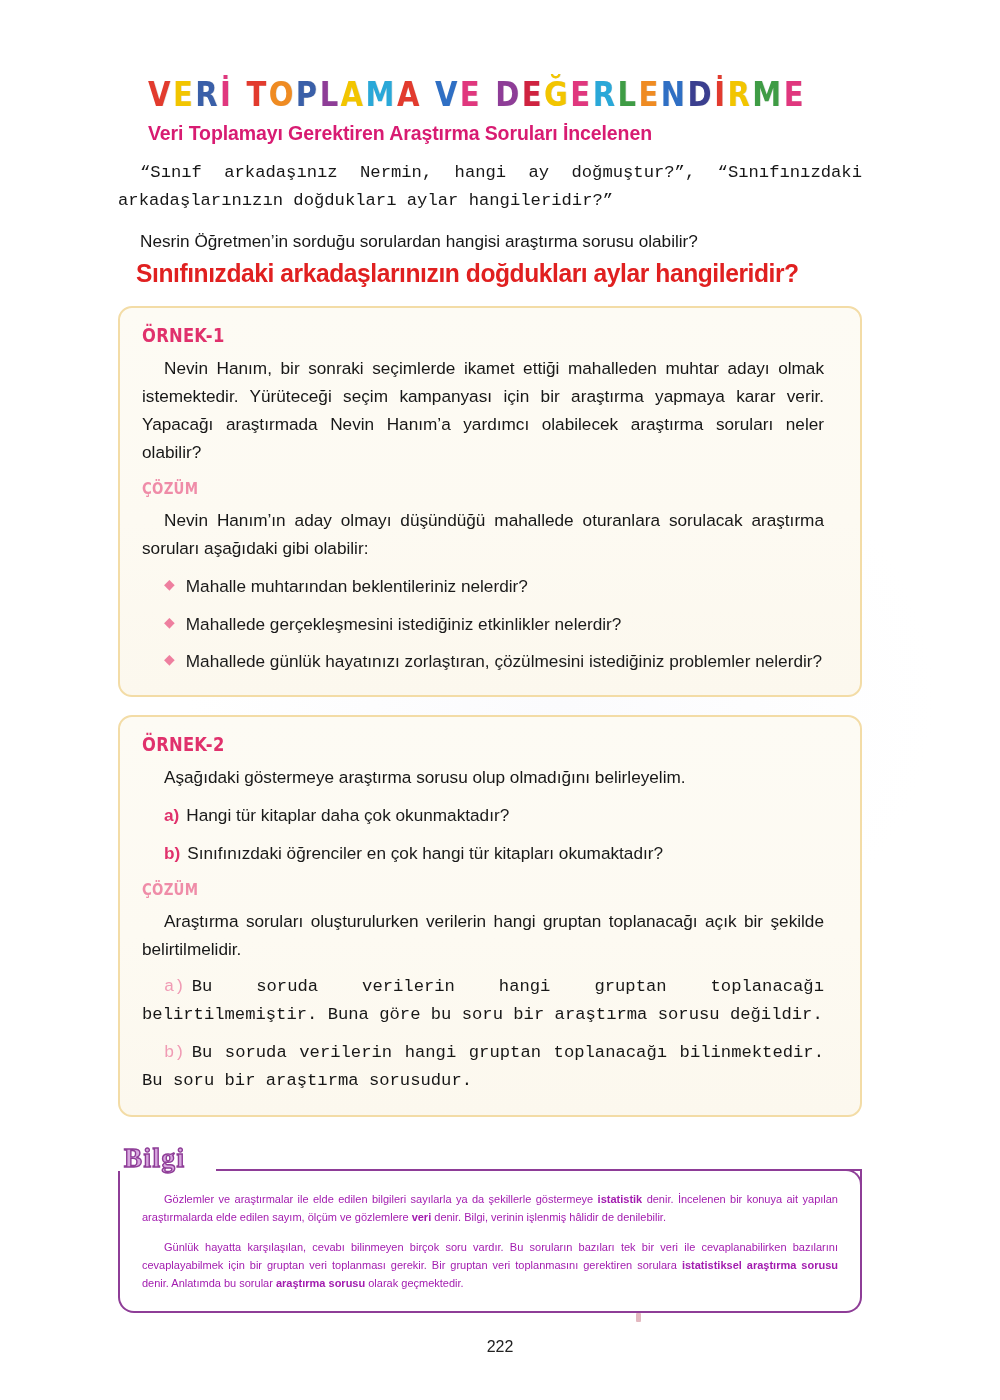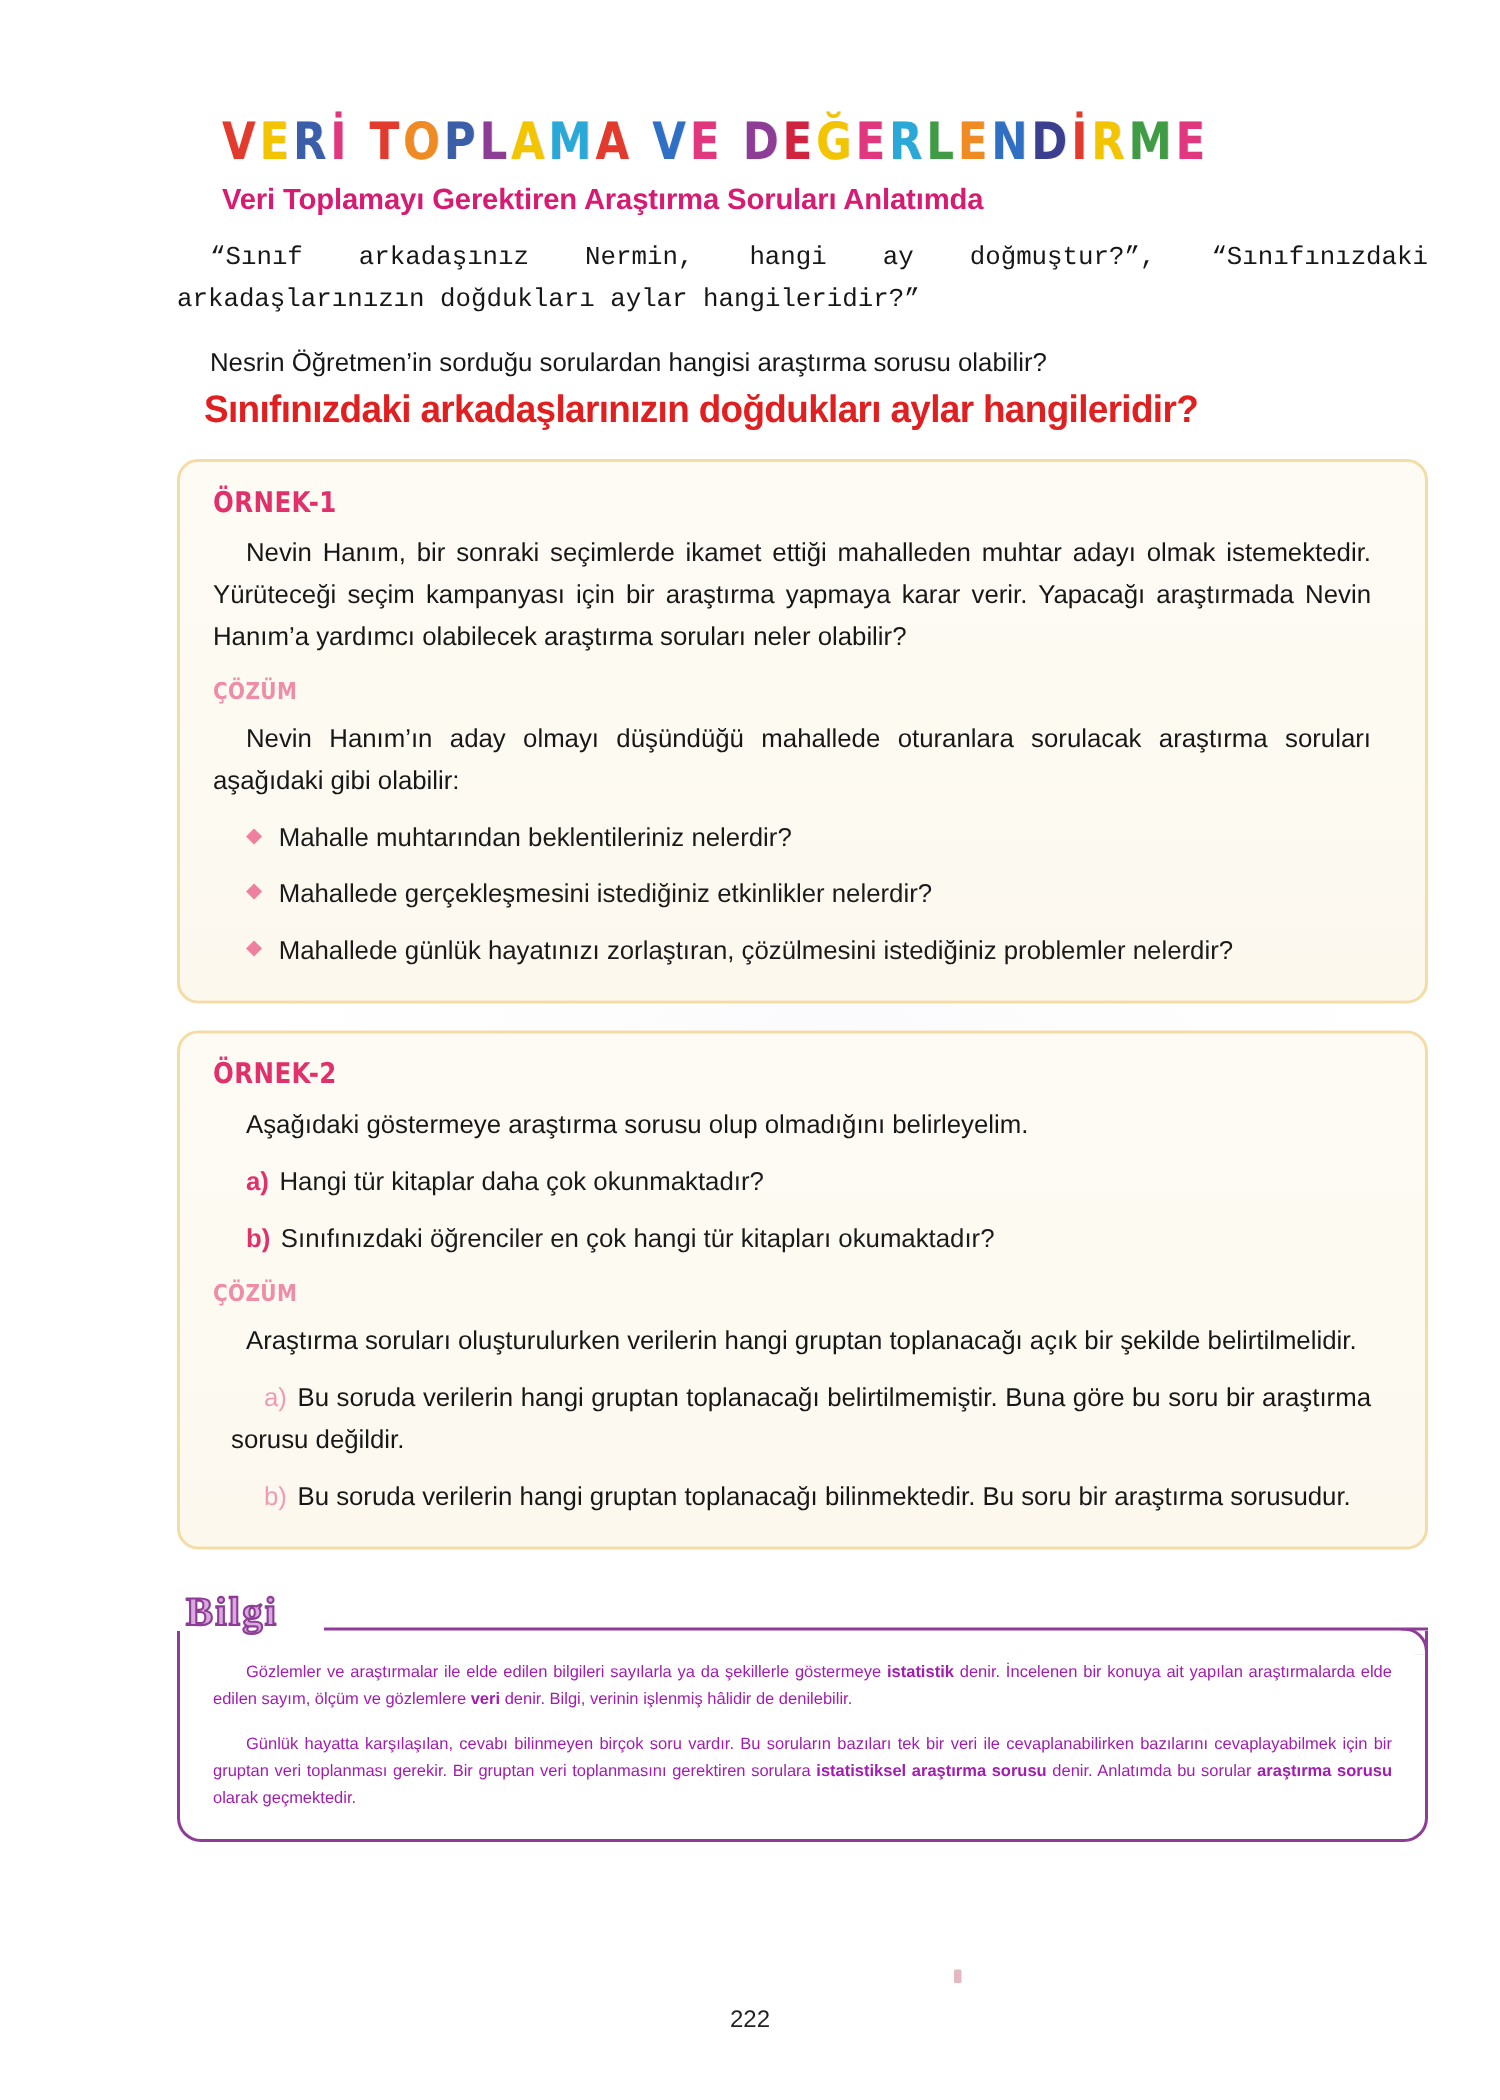--- a/index.html
+++ b/index.html
@@ -21,21 +21,21 @@
     height: 1400px;
     background:
       radial-gradient(ellipse 520px 420px at 560px 700px, #fbfbfd 0%, #ffffff 72%),
       #ffffff;
     box-sizing: border-box;
   }
   .content {
     position: absolute;
     left: 118px;
     top: 80px;
-    width: 834px;
+    width: 744px;
   }
 
   
   .bubble-title {
     font-family: "DejaVu Sans", sans-serif;
     font-weight: bold;
     font-size: 29px;
     letter-spacing: 2.5px;
     line-height: 1;
     margin-left: 30px;
@@ -161,22 +161,23 @@
     display: flex;
     align-items: flex-start;
     margin: 12px 0 0 22px;
     font-size: 17.2px;
     line-height: 1.5;
   }
   .ab-para {
     font-size: 17.2px;
     line-height: 1.63;
     text-align: justify;
-    margin: 10px 0 0 12px;
+    margin: 10px 0 0 0;
     color: #171717;
+    font-family: Liberation Mono, monospace;
   }
   .ab-para .ind { display:inline-block; width: 22px; }
 
   
   .bilgi-wrap {
     margin-top: 28px;
     position: relative;
     padding-top: 26px;
   }
   .bilgi-frame {
@@ -262,21 +263,21 @@
 </style>
 </head>
 <body>
 
 <div class="page">
 
   <div class="content">
 
     <div class="bubble-title" id="bubbleTitle"><span class="ch" style="color: rgb(226, 59, 46);">V</span><span class="ch" style="color: rgb(242, 197, 0);">E</span><span class="ch" style="color: rgb(58, 95, 168);">R</span><span class="ch" style="color: rgb(224, 55, 126);">İ</span><span class="sp"></span><span class="ch" style="color: rgb(226, 59, 46);">T</span><span class="ch" style="color: rgb(239, 139, 34);">O</span><span class="ch" style="color: rgb(58, 95, 168);">P</span><span class="ch" style="color: rgb(142, 61, 151);">L</span><span class="ch" style="color: rgb(242, 197, 0);">A</span><span class="ch" style="color: rgb(42, 168, 216);">M</span><span class="ch" style="color: rgb(226, 59, 46);">A</span><span class="sp"></span><span class="ch" style="color: rgb(47, 111, 196);">V</span><span class="ch" style="color: rgb(224, 55, 126);">E</span><span class="sp"></span><span class="ch" style="color: rgb(142, 61, 151);">D</span><span class="ch" style="color: rgb(207, 35, 64);">E</span><span class="ch" style="color: rgb(242, 197, 0);">Ğ</span><span class="ch" style="color: rgb(224, 55, 126);">E</span><span class="ch" style="color: rgb(42, 168, 216);">R</span><span class="ch" style="color: rgb(63, 156, 69);">L</span><span class="ch" style="color: rgb(239, 139, 34);">E</span><span class="ch" style="color: rgb(47, 111, 196);">N</span><span class="ch" style="color: rgb(59, 63, 143);">D</span><span class="ch" style="color: rgb(226, 59, 46);">İ</span><span class="ch" style="color: rgb(242, 197, 0);">R</span><span class="ch" style="color: rgb(63, 156, 69);">M</span><span class="ch" style="color: rgb(224, 55, 126);">E</span></div>
 
-    <div class="subtitle">Veri Toplamayı Gerektiren Araştırma Soruları Anlatımda</div>
+    <div class="subtitle">Veri Toplamayı Gerektiren Araştırma Soruları İncelenen</div>
 
     <p class="intro-p indent">“Sınıf arkadaşınız Nermin, hangi ay doğmuştur?”, “Sınıfınızdaki arkadaşlarınızın doğdukları aylar hangileridir?”</p>
     <p class="intro-q">Nesrin Öğretmen’in sorduğu sorulardan hangisi araştırma sorusu olabilir?</p>
     <div class="red-head">Sınıfınızdaki arkadaşlarınızın doğdukları aylar hangileridir?</div>
 
     <div class="ornek-box">
       <div class="ornek-label">ÖRNEK-1</div>
       <p class="box-p indent">Nevin Hanım, bir sonraki seçimlerde ikamet ettiği mahalleden muhtar adayı olmak istemektedir. Yürüteceği seçim kampanyası için bir araştırma yapmaya karar verir. Yapacağı araştırmada Nevin Hanım’a yardımcı olabilecek araştırma soruları neler olabilir?</p>
 
       <div class="cozum-label">ÇÖZÜM</div>

